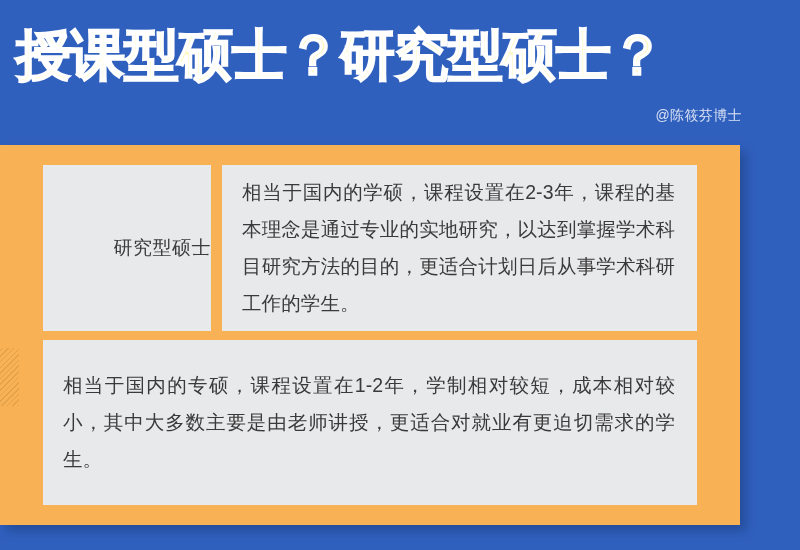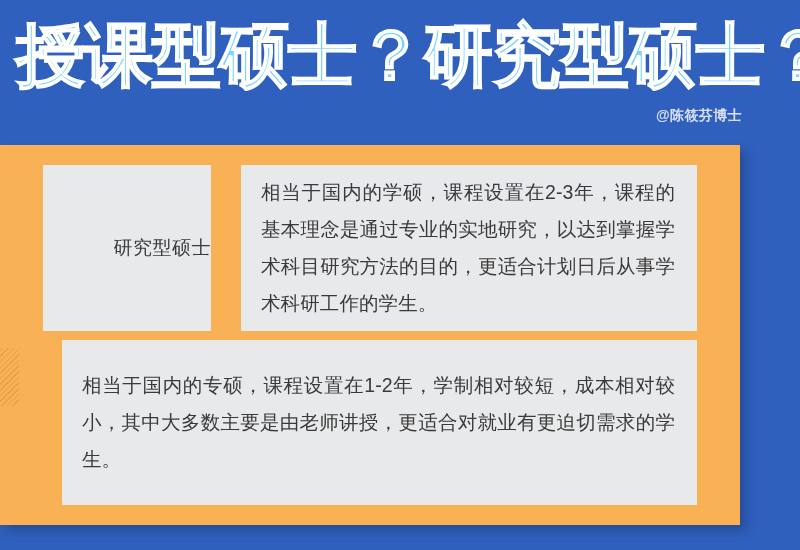--- a/index.html
+++ b/index.html
@@ -28,38 +28,38 @@
     top: 0;
     width: 800px;
     height: 145px;
   }
 
   #poster-title {
     position: absolute;
     left: 16px;
     top: 24px;
     width: 768px;
-    color: #7dd3fc;
+    color: #fef9c3;
     font-family: "DejaVu Sans", "Liberation Sans", sans-serif;
-    font-size: 69px;
+    font-size: 55px;
     line-height: 62px;
     font-weight: 700;
     letter-spacing: -1px;
     white-space: nowrap;
     -webkit-text-stroke: 1.6px #ffffff;
   }
 
   #watermark {
     position: absolute;
     right: 58px;
     top: 106px;
     color: #e2e8f7;
     font-size: 14px;
     line-height: 18px;
-    font-weight: 700;
+    font-weight: 400;
     letter-spacing: 0.4px;
     opacity: 0.95;
   }
 
   
   #card-panel {
     position: absolute;
     left: 0;
     top: 145px;
     width: 740px;
@@ -125,21 +125,20 @@
     color: #3a3a3a;
     font-size: 19px;
     line-height: 26px;
     letter-spacing: 0.5px;
     font-weight: 400;
   }
 
   .cell-desc {
     flex: 1 1 auto;
     padding: 18px 22px 18px 20px;
-    margin-left: 19px;
   }
 
   .cell-desc .desc-text {
     color: #3a3a3a;
     font-size: 19.5px;
     line-height: 37px;
     letter-spacing: 0.1px;
     font-weight: 400;
     text-align: justify;
     text-justify: inter-ideograph;

